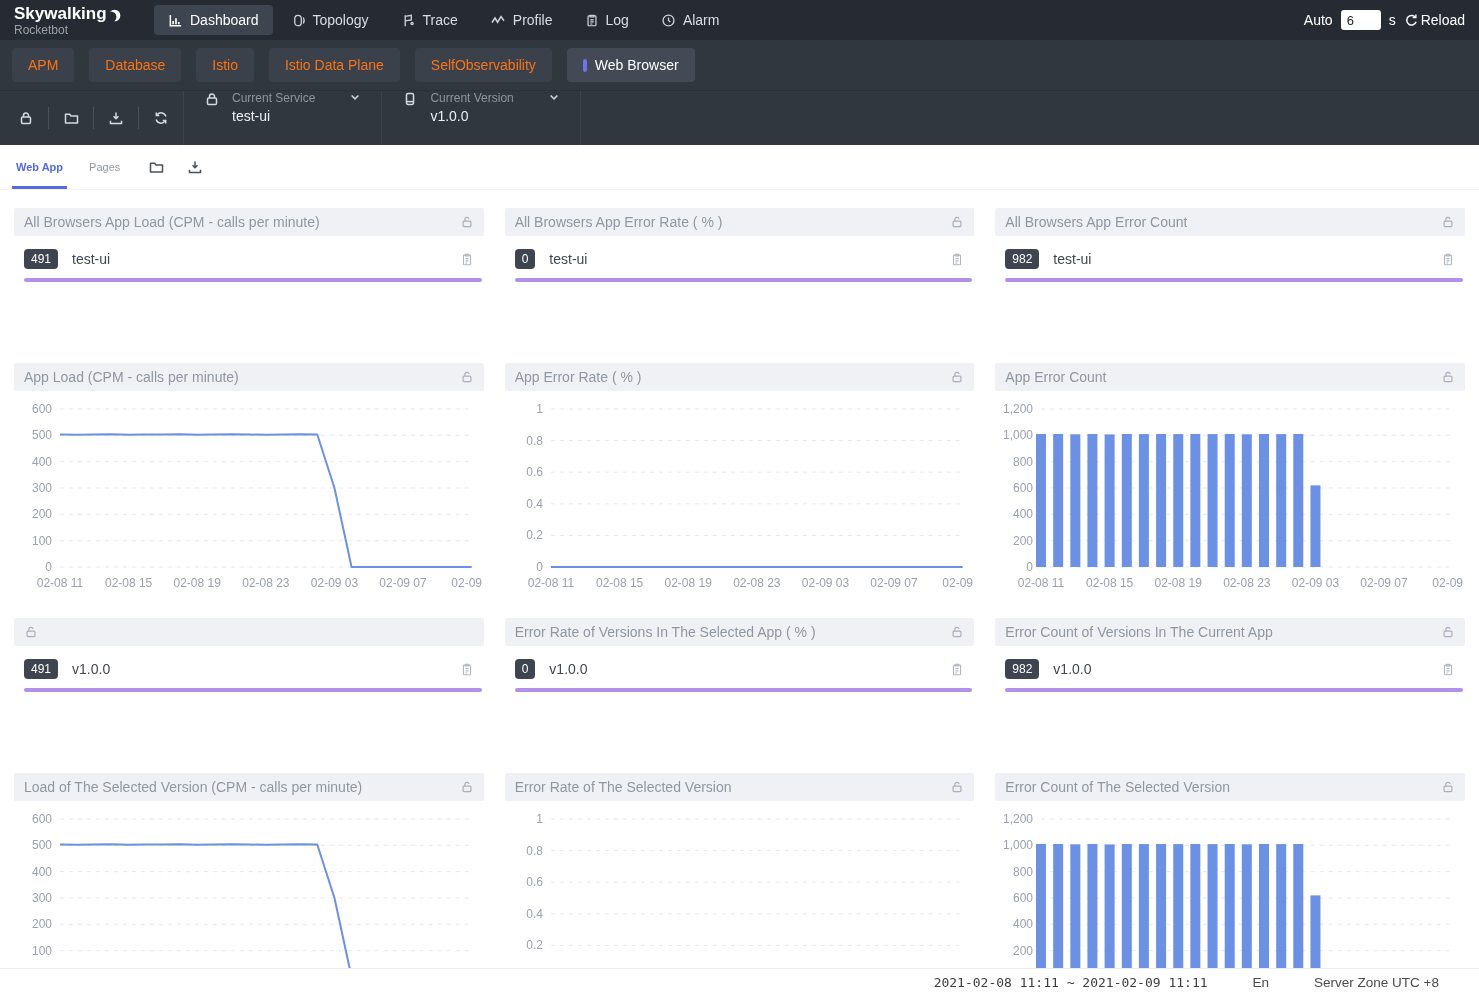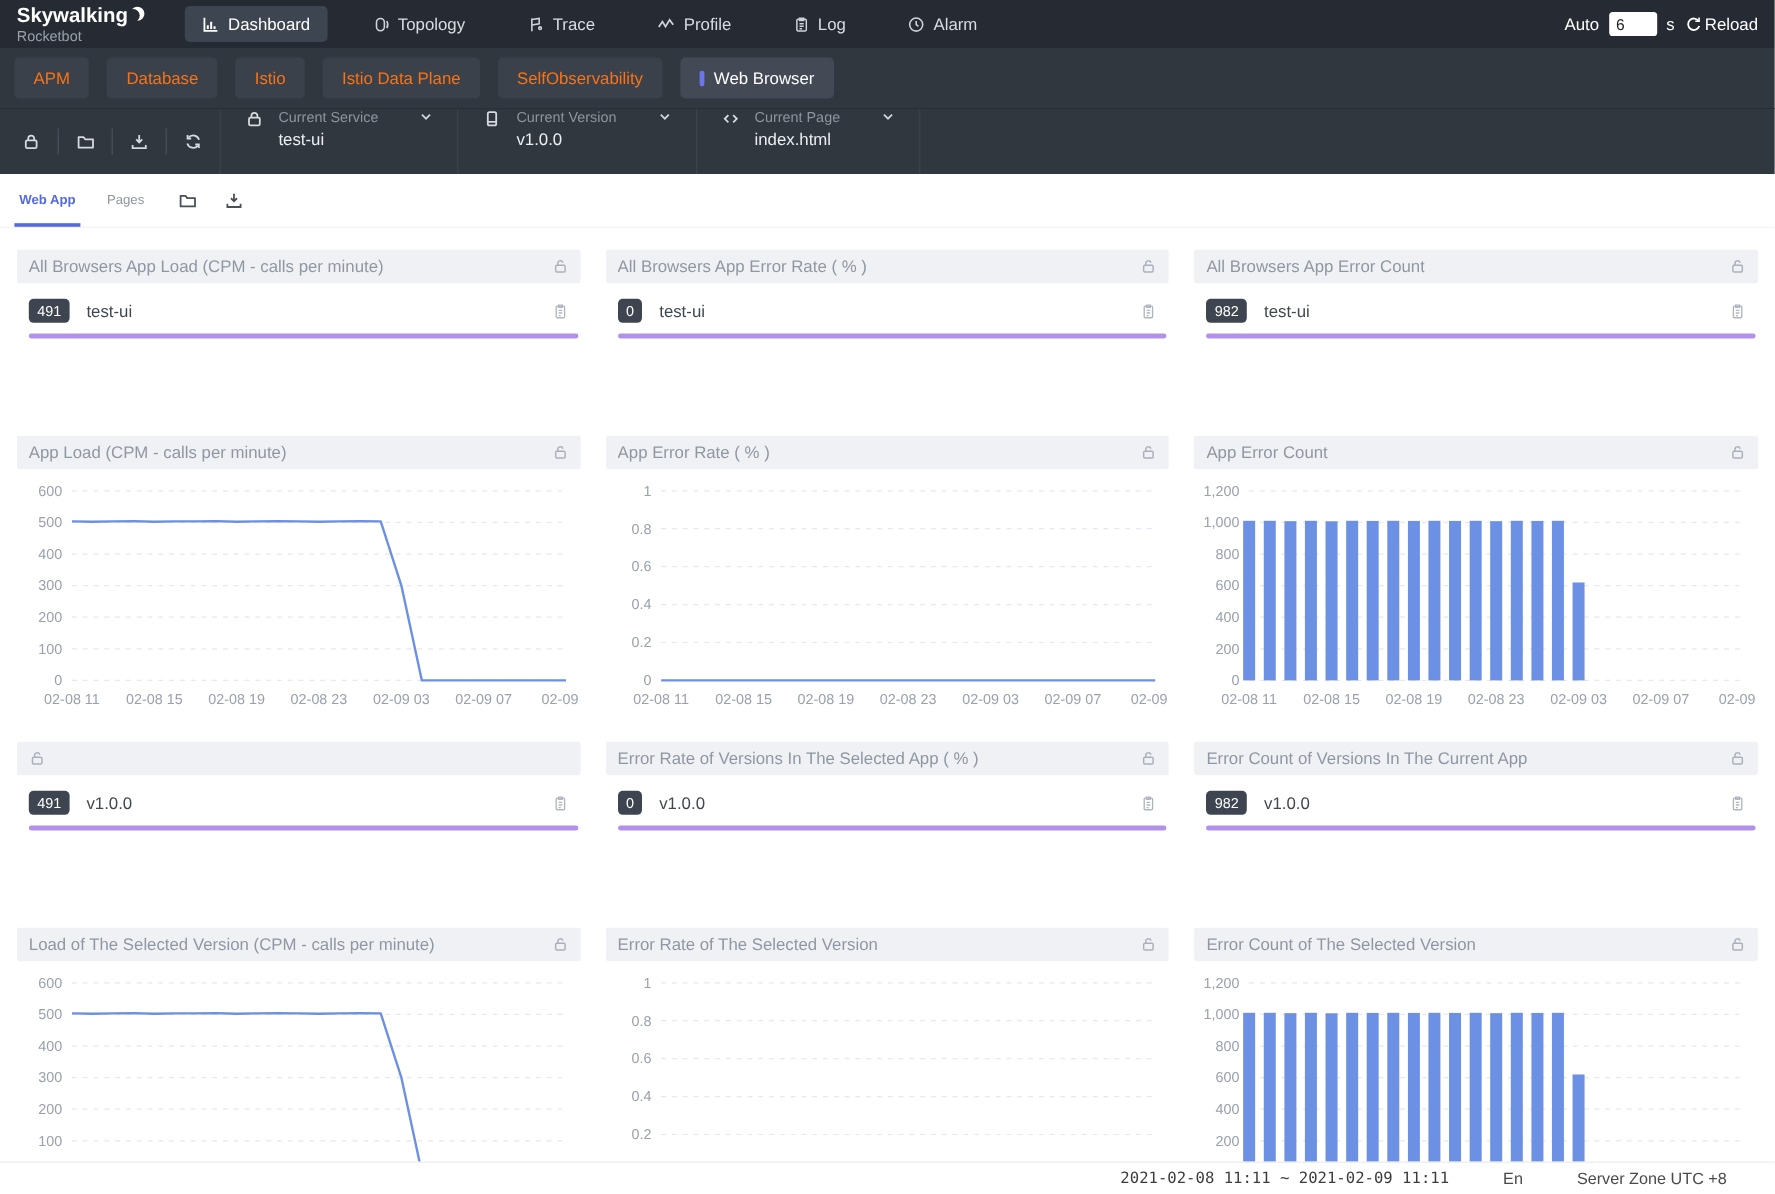--- a/index.html
+++ b/index.html
@@ -9,23 +9,23 @@
   }
   *{box-sizing:border-box;}
   html,body{margin:0;padding:0;}
   body{
     width:1479px;height:995px;overflow:hidden;position:relative;background:#fff;
     font-family:"Liberation Sans",sans-serif;
   }
   
   .topnav{height:40px;background:var(--topbar);display:flex;align-items:center;color:#fff;padding:0 14px;}
   .logo{width:124px;line-height:1;}
-  .logo-title{font-size:17px;font-weight:bold;color:#fff;display:inline-flex;align-items:center;gap:1px;}
+  .logo-title{font-size:17px;font-weight:bold;color:#fff;display:inline-flex;align-items:flex-end;gap:1px;}
   .logo-sub{font-size:12px;color:#99a0aa;margin-top:2px;}
-  .mainnav{display:flex;align-items:center;gap:23px;font-size:14px;padding-left:16px;}
+  .mainnav{display:flex;align-items:center;gap:4px;font-size:14px;padding-left:16px;}
   .nav-item{display:flex;align-items:center;gap:7px;padding:7px 14px;border-radius:4px;color:#d9dde3;cursor:pointer;}
   .nav-item.active{background:#3d4550;color:#fff;}
   .nav-item .icon{display:inline-flex;color:#cfd4db;}
   .nav-item.active .icon{color:#fff;}
   .nav-right{margin-left:auto;display:flex;align-items:center;gap:8px;font-size:14px;}
   .auto-input{width:40px;height:20px;border:none;border-radius:3px;background:#fff;color:#222;font-size:13px;padding:0 6px;font-family:"Liberation Sans",sans-serif;}
   .reload-btn{display:flex;align-items:center;gap:2px;cursor:pointer;}
   .reload-btn .icon{display:inline-flex;color:#fff;}
   
   .eptabs{height:50px;background:var(--darkrow);display:flex;align-items:center;gap:15px;padding:0 12px;}
@@ -259,40 +259,20 @@
       <span class="sel-value">v1.0.0</span>
     </span>
     <span class="sel-chevron">
           <span class="icon" style="display:inline-flex;">
             <svg width="12" height="12" viewBox="0 0 16 16" fill="none" stroke="currentColor" stroke-width="2">
               <path d="m3.5 6 4.5 4.5L12.5 6"></path>
             </svg>
           </span>
         </span>
       </div>
-      <div class="selector">
-        <span class="sel-icon">
-          <span class="icon" style="display:inline-flex;">
-            <svg width="16" height="16" viewBox="0 0 16 16" fill="none" stroke="currentColor" stroke-width="1.5">
-              <path d="m6 5-3 3 3 3M10 5l3 3-3 3"></path>
-            </svg>
-          </span>
-        </span>
-    <span class="sel-texts">
-      <span class="sel-label">Current Page</span>
-      <span class="sel-value">index.html</span>
-    </span>
-    <span class="sel-chevron">
-          <span class="icon" style="display:inline-flex;">
-            <svg width="12" height="12" viewBox="0 0 16 16" fill="none" stroke="currentColor" stroke-width="2">
-              <path d="m3.5 6 4.5 4.5L12.5 6"></path>
-            </svg>
-          </span>
-        </span>
-      </div>
     </div>
 </div>
 
 <div class="subtabs">
   <div style="display:flex;height:100%;gap:26px;">
       <div class="subtab active">
         <span>Web App</span>
       </div>
       <div class="subtab">
         <span>Pages</span>

